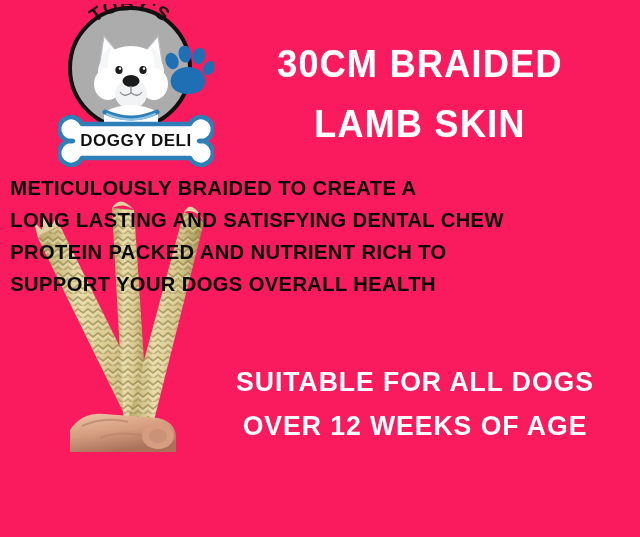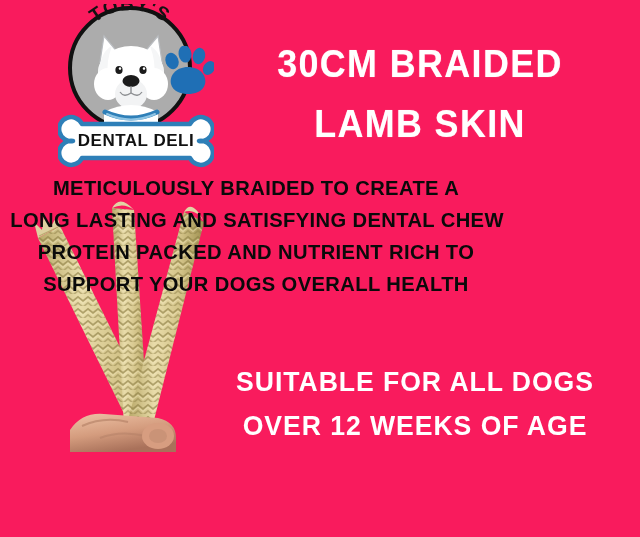--- a/index.html
+++ b/index.html
@@ -110,21 +110,20 @@
   }
   #headline-1 { top: 44px; }
   #headline-2 { top: 104px; }
 
   
   #body-copy {
     position: absolute;
     left: 0px;
     top: 172px;
     width: 512px;
-    text-align: center;
     color: #0a0a0a;
     font-family: "Liberation Sans", sans-serif;
     font-weight: bold;
     font-size: 21px;
     line-height: 32px;
     letter-spacing: 0.4px;
   }
   #body-copy .body-line {
     display: block;
     white-space: nowrap;
@@ -216,21 +215,21 @@
     <svg id="bone" viewBox="0 0 156 58">
       <g stroke="#2e7fb8" stroke-width="4.5" fill="#ffffff" stroke-linejoin="round">
         <path d="M24 12
                  a12 12 0 1 0 -9 17
                  a12 12 0 1 0 9 17
                  L132 46
                  a12 12 0 1 0 9 -17
                  a12 12 0 1 0 -9 -17 Z"></path>
       </g>
     </svg>
-    <div id="bone-label">DENTAL DELI</div>
+    <div id="bone-label">DOGGY DELI</div>
   </div>
 
   <svg id="product-photo" viewBox="0 0 210 266">
     <defs>
       <linearGradient id="braidg" x1="0" y1="0" x2="1" y2="0">
         <stop offset="0%" stop-color="#b8a868"></stop>
         <stop offset="35%" stop-color="#e9dcaa"></stop>
         <stop offset="70%" stop-color="#d2c287"></stop>
         <stop offset="100%" stop-color="#9f904f"></stop>
       </linearGradient>

